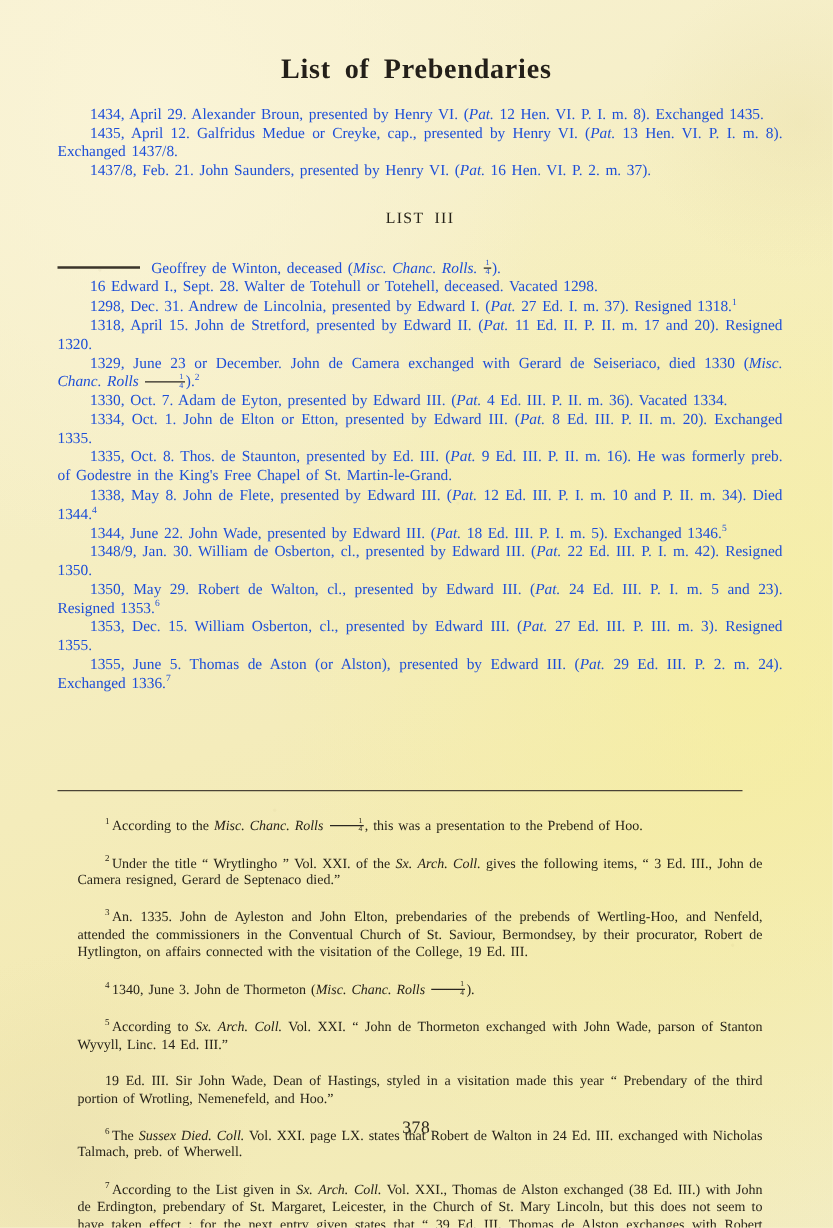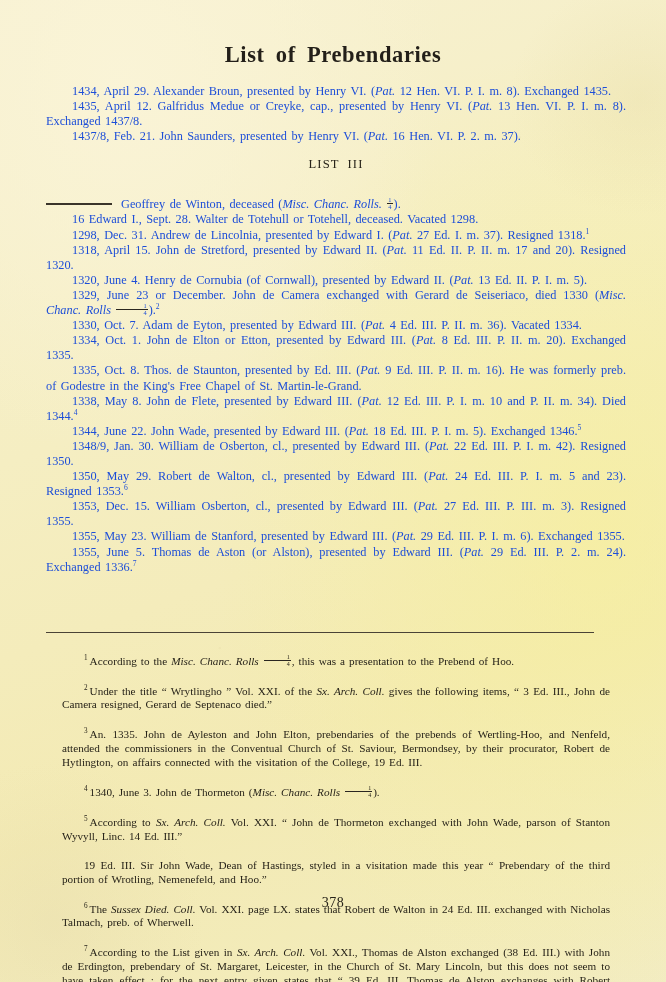--- a/index.html
+++ b/index.html
@@ -71,21 +71,21 @@
     word-spacing: 1.4px;
     color: #1d4ed8;
   }
   p.entry.noindent { text-indent: 0; margin-top: 25px; }
 
   .list-head {
     text-align: center;
     font-size: 12.6px;
     letter-spacing: 1.1px;
     word-spacing: 4px;
-    margin: 13px 0 7px 0;
+    margin: 23px 0 7px 0;
     color: #272319;
   }
 
   .rule-dash {
     display: inline-block;
     width: 66px;
     border-bottom: 2px solid #3a342a;
     vertical-align: 3px;
     margin-right: 9px;
   }
@@ -184,31 +184,29 @@
         <p class="entry">1434, April 29.  Alexander Broun, presented by Henry VI. (<i>Pat.</i> 12 Hen. VI. P. I. m. 8). Exchanged 1435.</p>
         <p class="entry">1435, April 12.  Galfridus Medue or Creyke, cap., presented by Henry VI. (<i>Pat.</i> 13 Hen. VI. P. I. m. 8). Exchanged 1437/8.</p>
         <p class="entry">1437/8, Feb. 21.  John Saunders, presented by Henry VI. (<i>Pat.</i> 16 Hen. VI. P. 2. m. 37).</p>
       </div>
     <div class="list-head">LIST III</div>
     <div>
         <p class="entry noindent"><span class="rule-dash"></span>Geoffrey de Winton, deceased (<i>Misc. Chanc. Rolls.</i> <span class="frac"><span class="num">1</span><span class="den">4</span></span>).</p>
         <p class="entry">16 Edward I., Sept. 28.  Walter de Totehull or Totehell, deceased.  Vacated 1298.</p>
         <p class="entry">1298, Dec. 31.  Andrew de Lincolnia, presented by Edward I. (<i>Pat.</i> 27 Ed. I. m. 37). Resigned 1318.<sup class="fn">1</sup></p>
         <p class="entry">1318, April 15.  John de Stretford, presented by Edward II. (<i>Pat.</i> 11 Ed. II. P. II. m. 17 and 20).  Resigned 1320.</p>
-        <p class="entry">1320, June 4.  Henry de Cornubia (of Cornwall),  presented by Edward II.  (<i>Pat.</i> 13 Ed. II. P. I. m. 5).</p>
         <p class="entry">1329, June 23 or December.  John de Camera exchanged with Gerard de Seiseriaco, died 1330 (<i>Misc. Chanc. Rolls</i> <span class="frac"><span class="num">1</span><span class="den">4</span></span>).<sup class="fn">2</sup></p>
         <p class="entry">1330, Oct. 7.  Adam de Eyton, presented by Edward III. (<i>Pat.</i> 4 Ed. III. P. II. m. 36). Vacated 1334.</p>
         <p class="entry">1334, Oct. 1.  John de Elton or Etton, presented by Edward III. (<i>Pat.</i> 8 Ed. III. P. II. m. 20). Exchanged 1335.</p>
         <p class="entry">1335, Oct. 8.  Thos. de Staunton, presented by Ed. III.  (<i>Pat.</i> 9 Ed. III. P. II. m. 16).   He was formerly preb. of Godestre in the King's Free Chapel of St. Martin-le-Grand.</p>
         <p class="entry">1338, May 8.  John de Flete, presented by  Edward III. (<i>Pat.</i> 12 Ed. III. P. I. m. 10 and P. II. m. 34).  Died 1344.<sup class="fn">4</sup></p>
         <p class="entry">1344, June 22.  John Wade, presented by Edward III. (<i>Pat.</i> 18 Ed. III. P. I. m. 5).   Exchanged 1346.<sup class="fn">5</sup></p>
         <p class="entry">1348/9, Jan. 30.  William de Osberton, cl., presented by Edward III.  (<i>Pat.</i> 22 Ed. III. P. I. m. 42).  Resigned 1350.</p>
         <p class="entry">1350, May 29.  Robert de Walton, cl., presented by Edward III. (<i>Pat.</i> 24 Ed. III. P. I. m. 5 and 23).   Resigned 1353.<sup class="fn">6</sup></p>
         <p class="entry">1353, Dec. 15.  William Osberton, cl., presented by Edward III.  (<i>Pat.</i> 27 Ed. III. P. III. m. 3).  Resigned 1355.</p>
-        <p class="entry">1355, May 23.  William de Stanford, presented by  Edward III. (<i>Pat.</i> 29 Ed. III. P. I. m. 6). Exchanged 1355.</p>
         <p class="entry">1355, June 5.  Thomas de Aston (or Alston), presented by Edward III. (<i>Pat.</i> 29 Ed. III. P. 2. m. 24).  Exchanged 1336.<sup class="fn">7</sup></p>
       </div>
   </div>
 
   <div class="footnote-rule"></div>
 
   <div class="footnotes">
       <p class="fnote"><sup class="fnmark">1</sup>According to the <i>Misc. Chanc. Rolls</i> <span class="frac"><span class="num">1</span><span class="den">4</span></span>, this was a presentation to the Prebend of Hoo.</p>
       <p class="fnote"><sup class="fnmark">2</sup>Under the title “ Wrytlingho ” Vol. XXI. of the <i>Sx. Arch. Coll.</i> gives the following items, “ 3 Ed. III., John de Camera resigned, Gerard de Septenaco died.”</p>
       <p class="fnote"><sup class="fnmark">3</sup>An. 1335.   John de Ayleston and John Elton, prebendaries of the prebends of Wertling-Hoo, and Nenfeld, attended the  commissioners  in the  Conventual  Church  of  St.  Saviour, Bermondsey, by their procurator, Robert de Hytlington, on affairs connected with the visitation of the College, 19 Ed. III.</p>

